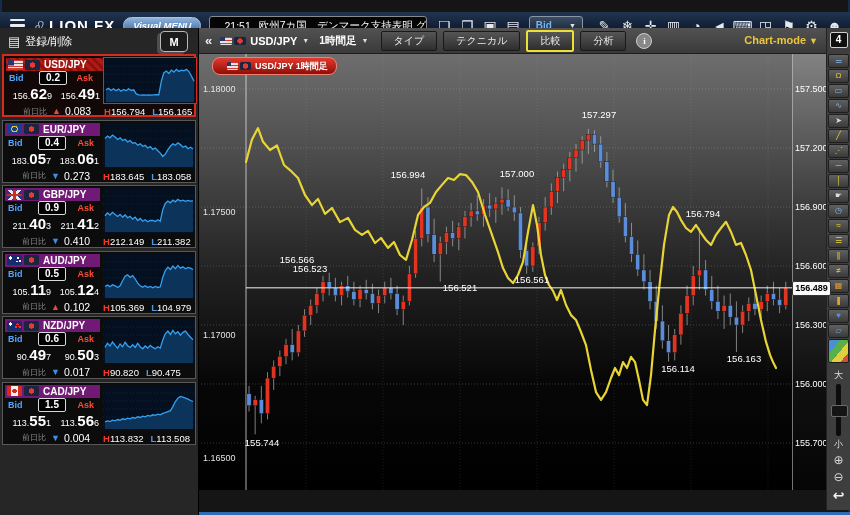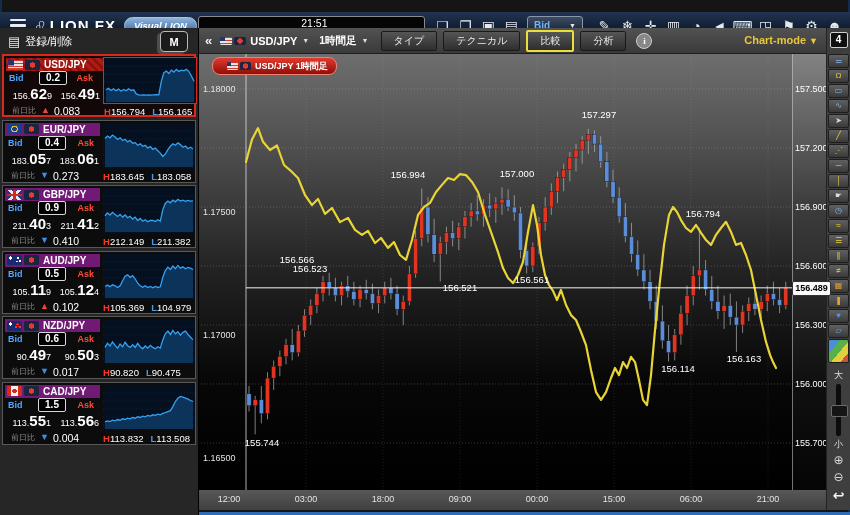--- a/index.html
+++ b/index.html
@@ -9,22 +9,22 @@
   
   .topbar{position:absolute;left:0;top:12px;width:850px;height:28px;
           background:linear-gradient(#223450,#0d1a2e 70%,#091322);display:flex;align-items:center;
           border-bottom:1px solid #000;box-sizing:border-box;padding:0 4px;}
   .hamburger{width:20px;height:14px;margin:0 8px 0 6px;display:flex;flex-direction:column;justify-content:space-between;cursor:pointer;}
   .hamburger i{display:block;height:2.5px;background:#e8edf4;border-radius:1px;}
   .logo{color:#fff;font-weight:bold;font-size:15px;letter-spacing:1px;white-space:nowrap;}
   .logo .mane{color:#cfd8e4;font-size:14px;margin-right:2px;}
   .vmenu{margin-left:8px;background:linear-gradient(#8fb4dd,#39679f);border:1px solid #a8c4e0;border-radius:9px;
          color:#fff;font-size:9.5px;font-style:italic;font-weight:bold;padding:2px 9px;white-space:nowrap;cursor:pointer;}
-  .ticker{margin-left:1px;width:278px;height:18px;background:#050505;border:1px solid #8a8a8a;border-radius:3px;
-          color:#fff;font-size:10.5px;display:flex;align-items:center;overflow:hidden;white-space:nowrap;flex-direction:column;}
+  .ticker{margin-left:8px;width:278px;height:18px;background:#050505;border:1px solid #8a8a8a;border-radius:3px;
+          color:#fff;font-size:10.5px;display:flex;align-items:center;overflow:hidden;white-space:nowrap;}
   .ticker .t{margin:0 8px 0 14px;}
   .topicons{display:flex;align-items:center;margin-left:6px;}
   .tbtn{width:23px;height:20px;display:flex;align-items:center;justify-content:center;color:#e4e9f0;
         font-size:14px;cursor:pointer;}
   .ratedrop{width:52px;height:17px;margin:0 4px;background:linear-gradient(#3c4c62,#141f30);border:1px solid #8a95a5;
         border-radius:3px;display:flex;align-items:center;justify-content:space-between;padding:0 6px;cursor:pointer;}
   .ratedrop .rv{color:#6db5ff;font-size:10px;font-weight:bold;}
   .ratedrop .ar{color:#dfe6ee;font-size:7px;}
   
   .sidebar{position:absolute;left:0;top:28px;width:199px;height:487px;background:#262626;border-right:1px solid #000;box-sizing:border-box;}
@@ -60,21 +60,21 @@
   .bidl{left:5px;color:#55a4ff;}
   .askl{right:101px;color:#ff4a38;}
   .spreadbox{position:absolute;left:35px;top:15px;width:26px;height:12px;background:#000;border:1px solid #d8d8d8;
              border-radius:2px;color:#fff;font-size:10px;font-weight:bold;text-align:center;line-height:12px;}
   .pricebid,.priceask{position:absolute;top:29px;height:16px;color:#fff;white-space:nowrap;}
   .pricebid{left:4px;width:44px;text-align:right;}
   .priceask{left:52px;width:44px;text-align:right;}
   .ppre{font-size:9px;}
   .pbig{font-size:15px;font-weight:bold;}
   .psub{font-size:9px;}
-  .chgrow{position:absolute;left:8px;top:49px;display:flex;}
+  .chgrow{position:absolute;left:19px;top:49px;display:flex;align-items:center;}
   .chglbl{color:#8a8a8a;font-size:8px;margin-right:5px;}
   .tri{font-size:9px;margin-right:4px;}
   .tri.up{color:#e8483c;}
   .tri.down{color:#3f8fe8;}
   .chgval{color:#fff;font-size:10.5px;font-weight:normal;}
   .sparkwrap{position:absolute;left:100px;top:2px;width:92px;height:45px;background:#04101f;}
   .panel.sel .sparkwrap{outline:1px solid #d42b1e;}
   .hlrow{position:absolute;left:100px;top:50px;font-size:9.5px;color:#fff;white-space:nowrap;}
   .hpre{color:#f03a2c;font-weight:bold;}
   .lpre{color:#4a9ae8;font-weight:bold;margin-left:7px;}
@@ -122,21 +122,21 @@
 
 <div id="app">
 
   <div class="topbar">
     <div class="hamburger">
         <i></i>
         <i></i>
         <i></i>
       </div>
     <div class="logo"><span class="mane">♌</span><span>LION FX</span></div>
-    <div class="vmenu">Visual LION</div>
+    <div class="vmenu">Visual MENU</div>
     <div class="ticker">
       <span class="t">21:51</span>
       <span>欧州7カ国、デンマーク支持表明  グリーンランド問題で</span>
     </div>
     <div class="topicons" id="docIcons">
         <div class="tbtn">❏</div>
         <div class="tbtn">❐</div>
         <div class="tbtn">▣</div>
         <div class="tbtn">▤</div>
       </div>
@@ -581,30 +581,20 @@
       <div class="tick" style="top: 30.0059px;">157.500</div>
       <div class="tick" style="top: 89.0045px;">157.200</div>
       <div class="tick" style="top: 148.003px;">156.900</div>
       <div class="tick" style="top: 207.002px;">156.600</div>
       <div class="tick" style="top: 266px;">156.300</div>
       <div class="tick" style="top: 324.999px;">156.000</div>
       <div class="tick" style="top: 383.998px;">155.700</div>
     </div>
   <div class="pricebadge" style="top: 281.331px;">156.489</div>
 
-  <div class="taxis" id="taxis">
-      <div class="tl" style="left: 30px;">12:00</div>
-      <div class="tl" style="left: 107px;">03:00</div>
-      <div class="tl" style="left: 184px;">18:00</div>
-      <div class="tl" style="left: 261px;">09:00</div>
-      <div class="tl" style="left: 338px;">00:00</div>
-      <div class="tl" style="left: 415px;">15:00</div>
-      <div class="tl" style="left: 492px;">06:00</div>
-      <div class="tl" style="left: 569px;">21:00</div>
-    </div>
 
   <div class="rtool">
     <div class="gridbtn">4</div>
     <div id="rIcons">
         <div class="ribtn" style="color: rgb(138, 184, 232);">⚌</div>
         <div class="ribtn" style="color: rgb(236, 196, 58);">Ω</div>
         <div class="ribtn" style="color: rgb(138, 184, 232);">▭</div>
         <div class="ribtn" style="color: rgb(138, 184, 232);">∿</div>
         <div class="ribtn" style="color: rgb(221, 221, 221);">➤</div>
         <div class="ribtn" style="color: rgb(232, 212, 53);">╱</div>

